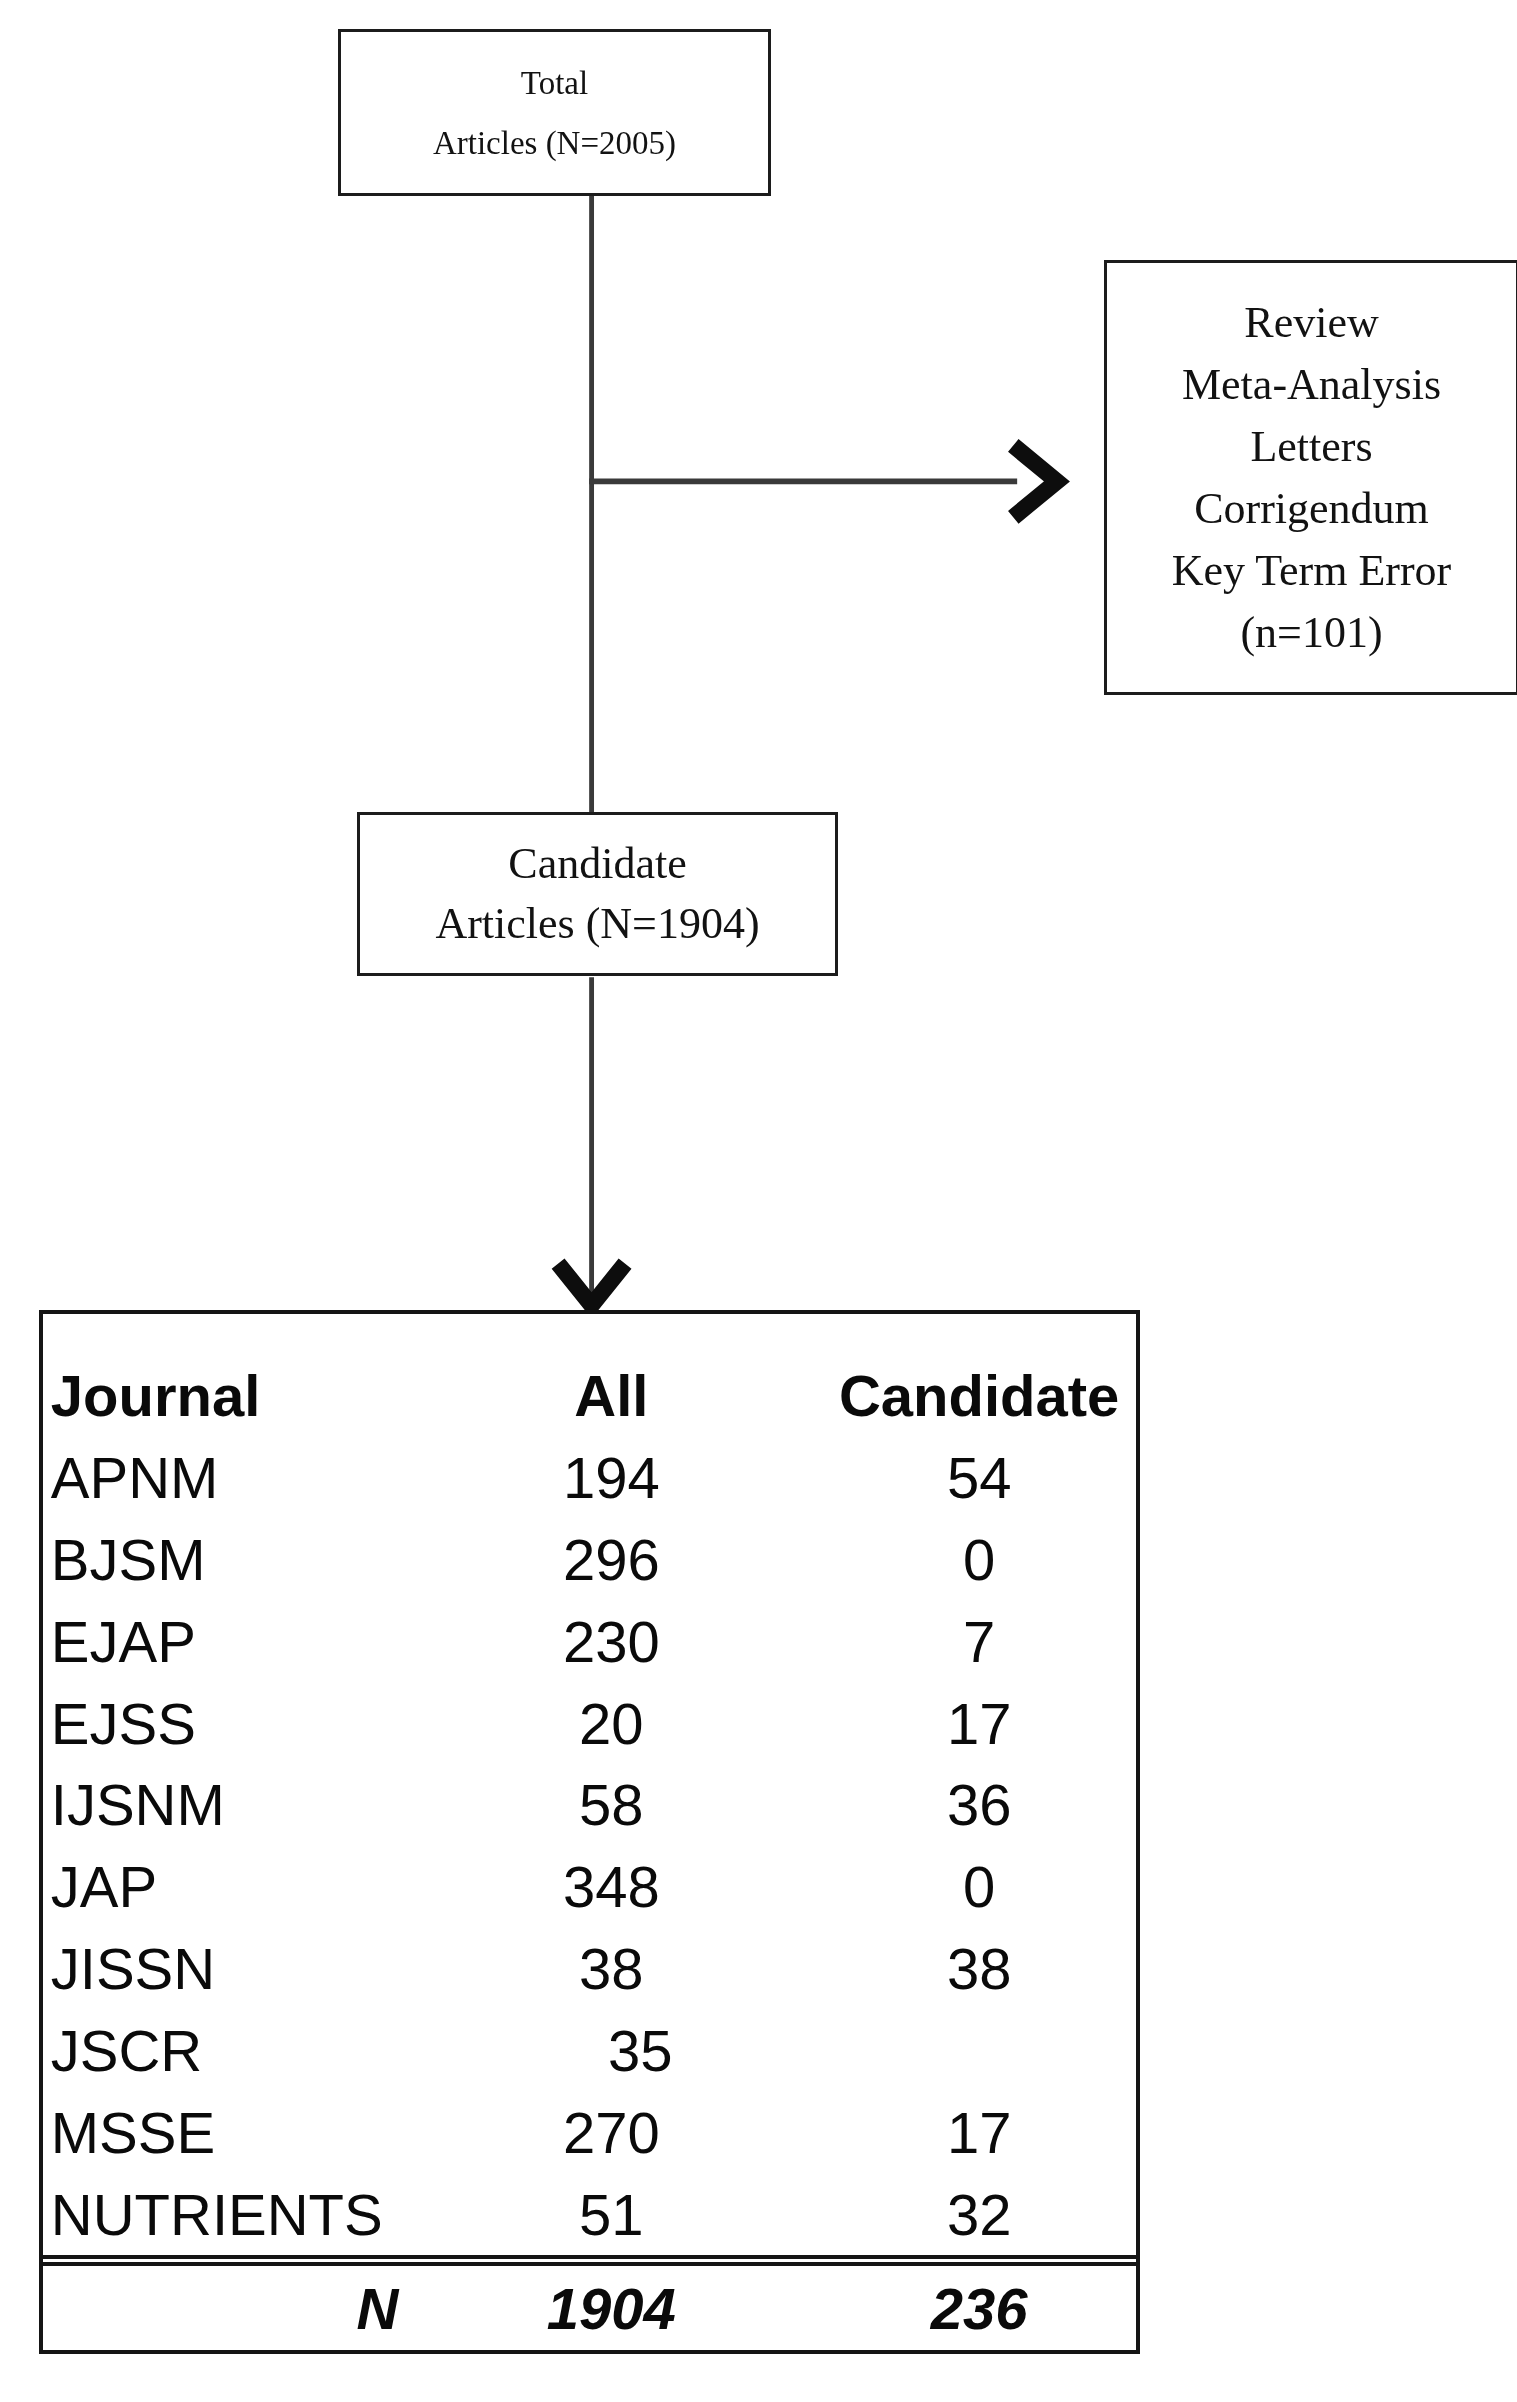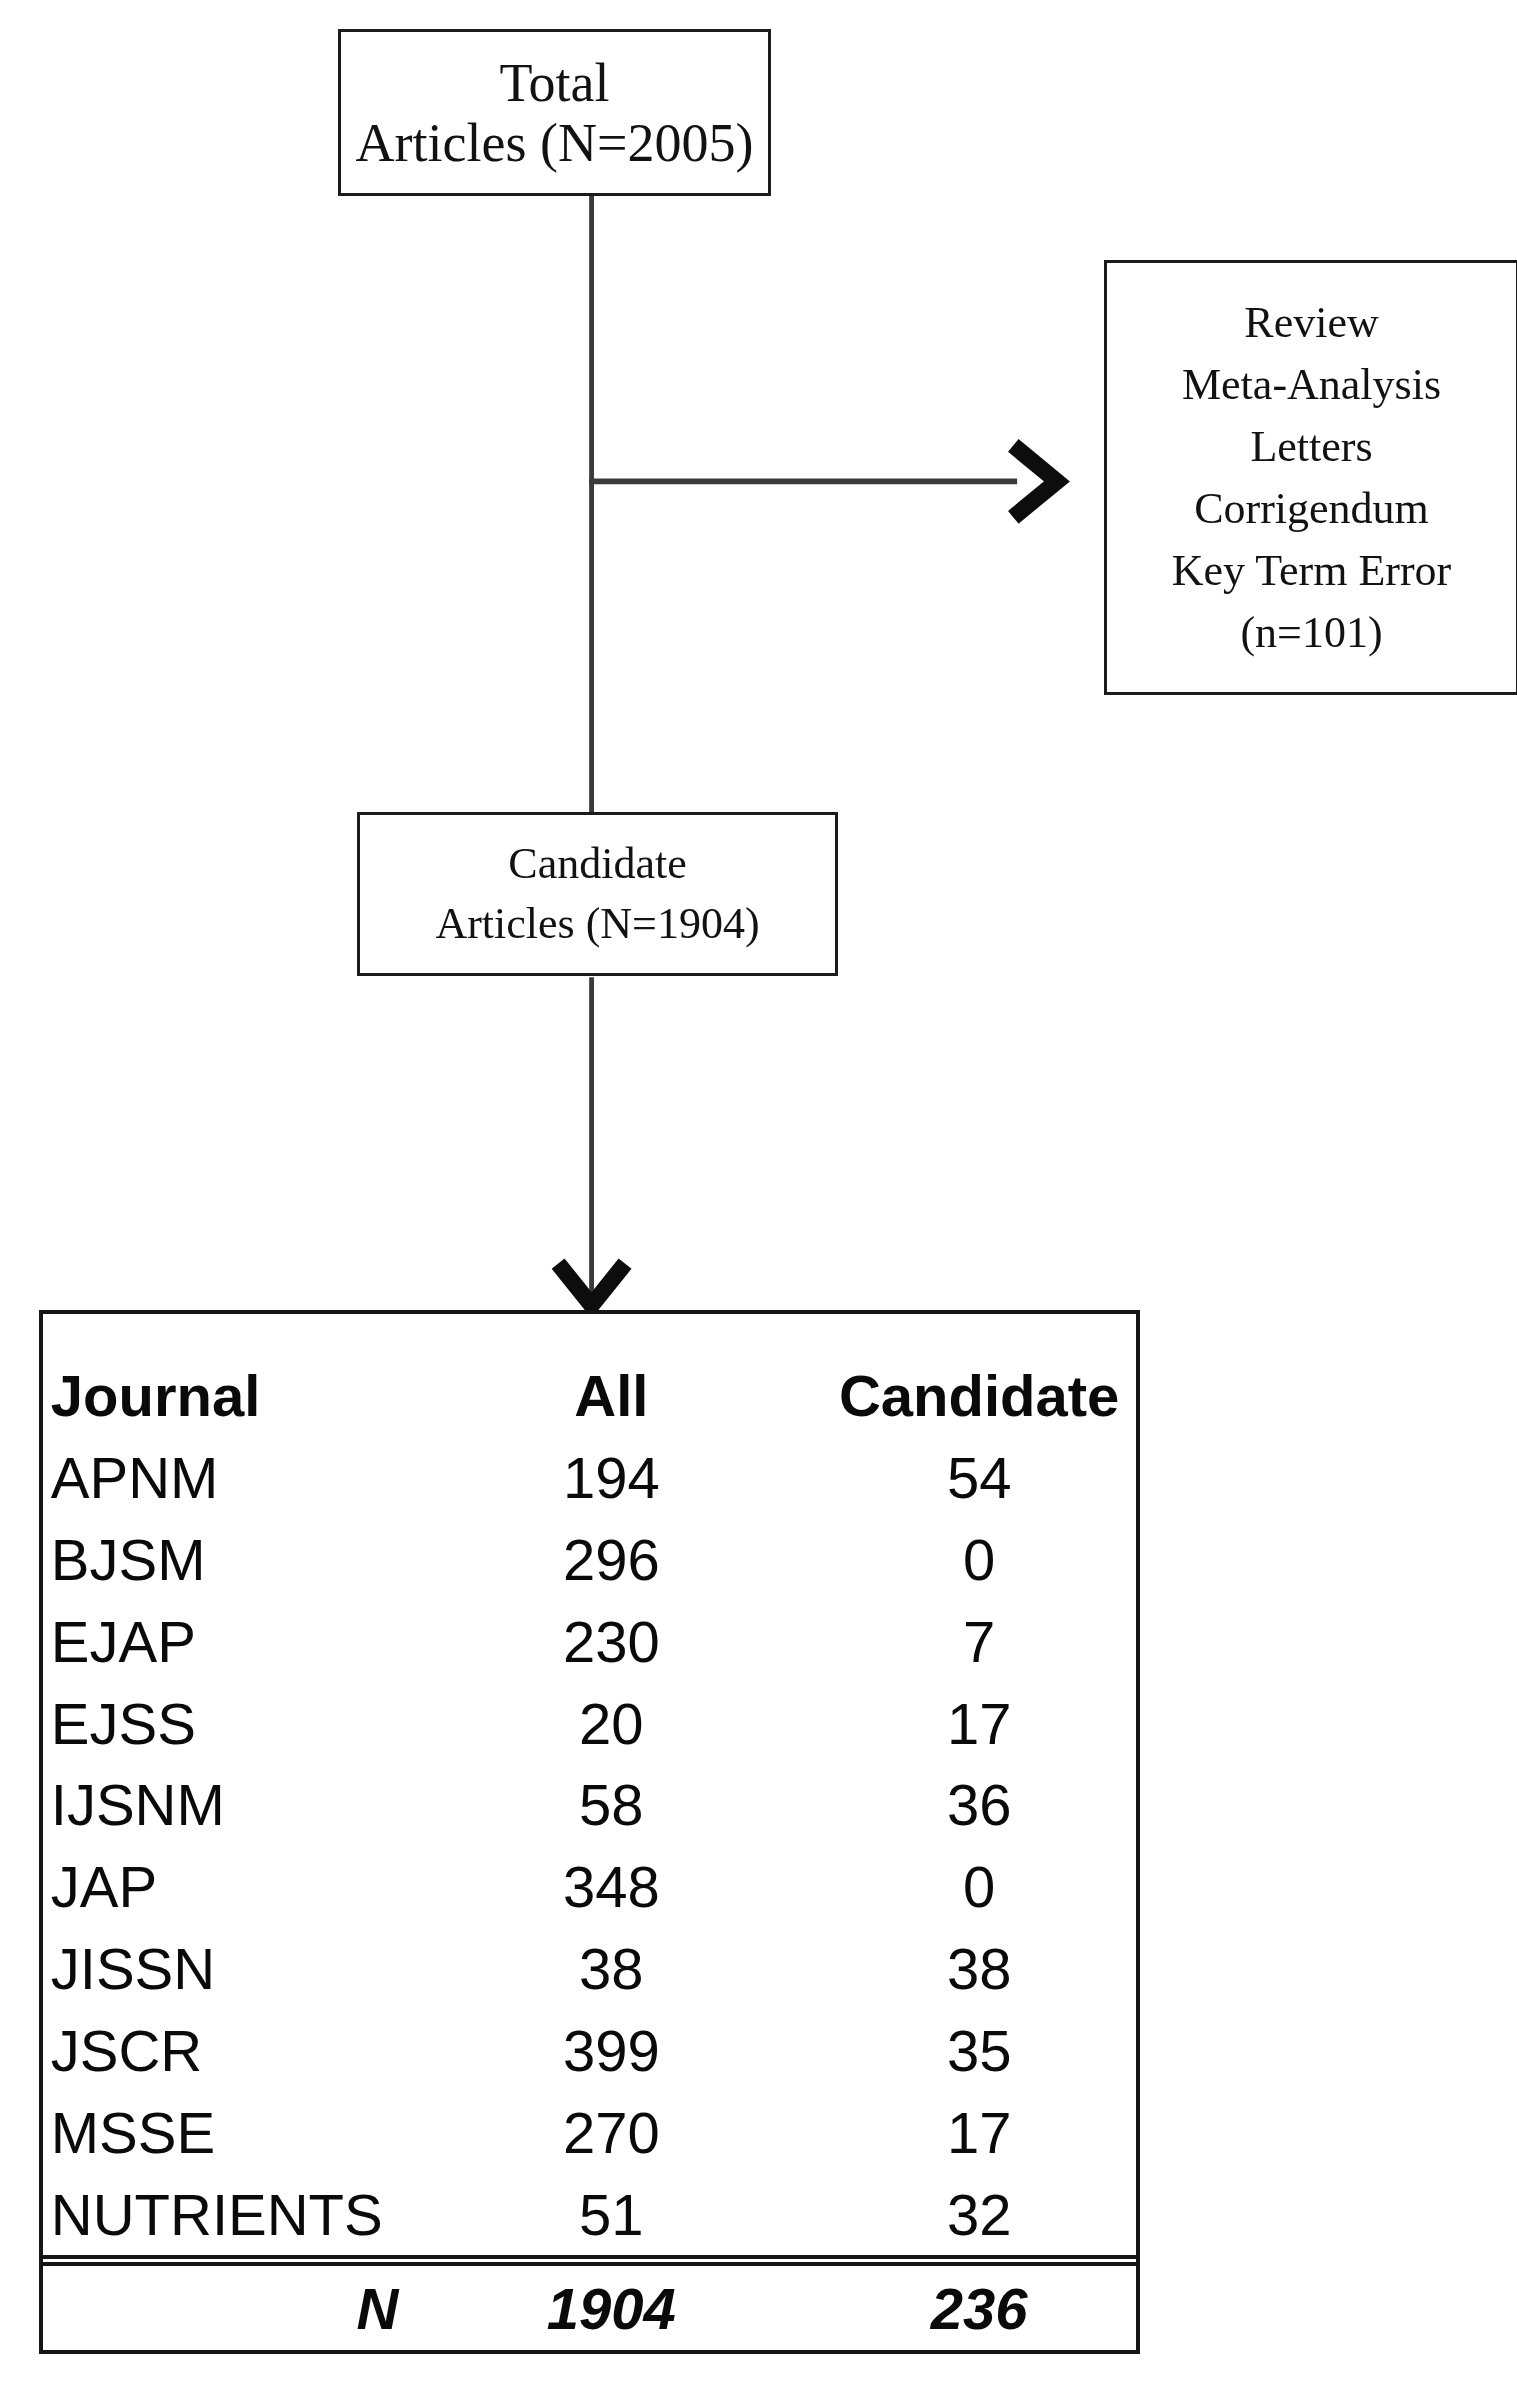--- a/index.html
+++ b/index.html
@@ -17,21 +17,21 @@
     box-sizing: border-box;
     border: 3.9px solid #1c1c1c;
     background: #ffffff;
     display: flex;
     flex-direction: column;
     justify-content: center;
     text-align: center;
     font-family: "Liberation Serif", serif;
     color: #121212;
   }
-  #total-box     { left: 338px;  top: 29px;  width: 433px; height: 167px; font-size: 54px; line-height: 60px; }
+  #total-box     { left: 338px;  top: 29px;  width: 433px; height: 167px; font-size: 33px; line-height: 60px; }
   #exclusion-box { left: 1072px; top: 260px; width: 415px; height: 435px; font-size: 44px; line-height: 62px; margin-left: 32px; }
   #candidate-box { left: 357px;  top: 812px; width: 481px; height: 164px; font-size: 44px; line-height: 60px; }
 
   
   svg.connectors {
     position: absolute;
     left: 0; top: 0;
     width: 1518px;
     height: 2403px;
     pointer-events: none;
@@ -148,21 +148,20 @@
           </div><div class="trow">
             <div class="c1">JAP</div>
             <div class="c2">348</div>
             <div class="c3">0</div>
           </div><div class="trow">
             <div class="c1">JISSN</div>
             <div class="c2">38</div>
             <div class="c3">38</div>
           </div><div class="trow">
             <div class="c1">JSCR</div>
-            <div class="c2">399</div>
             <div class="c3">35</div>
           </div><div class="trow">
             <div class="c1">MSSE</div>
             <div class="c2">270</div>
             <div class="c3">17</div>
           </div><div class="trow">
             <div class="c1">NUTRIENTS</div>
             <div class="c2">51</div>
             <div class="c3">32</div>
           </div></div>

